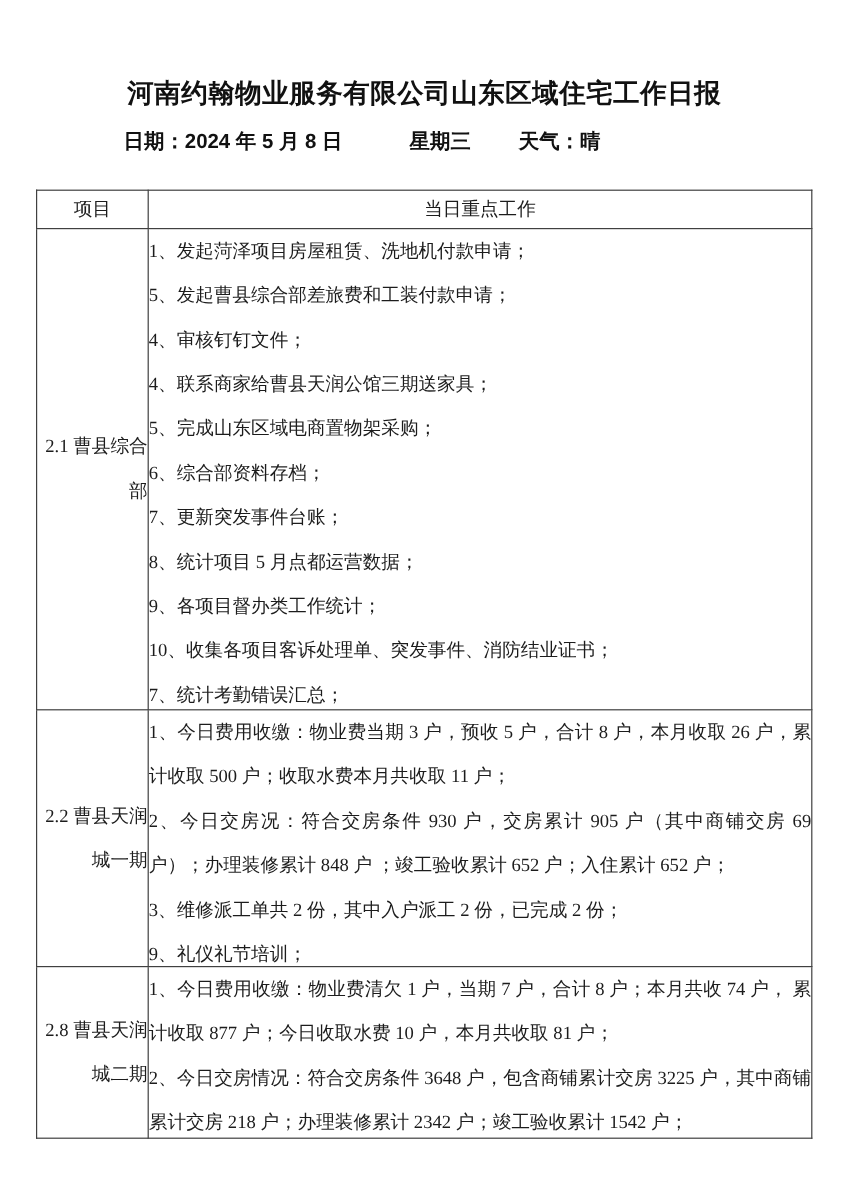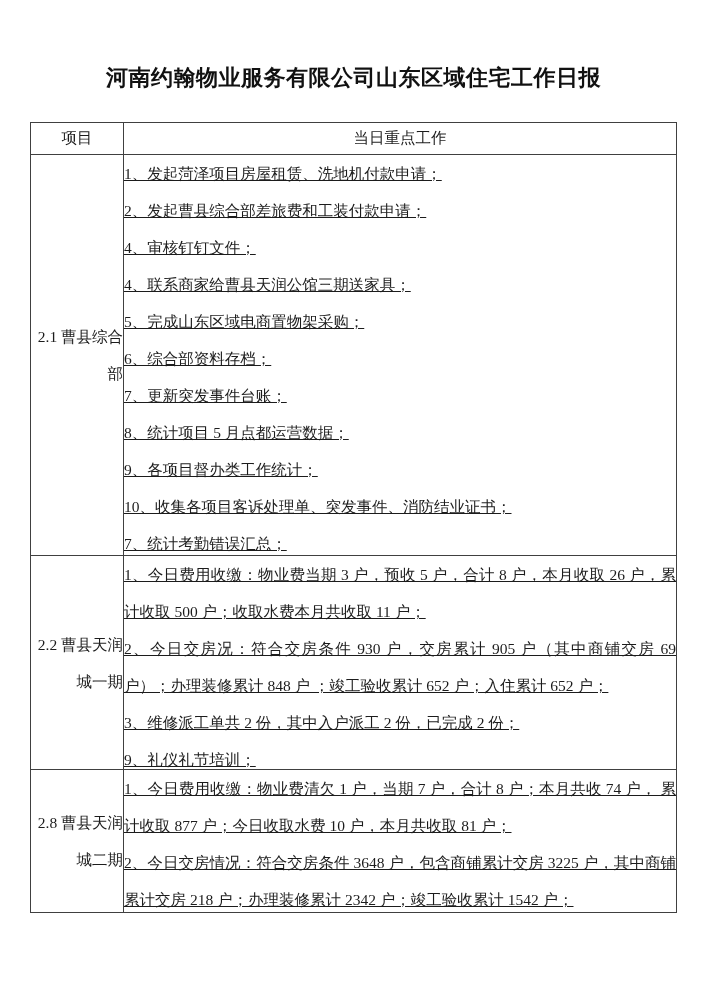--- a/index.html
+++ b/index.html
@@ -63,60 +63,62 @@
 
   td.proj {
     padding: 0 6px 0 8px;
     line-height: 37px;
     vertical-align: middle;
     text-align: right;
   }
   td.items {
     vertical-align: top;
     padding: 6px 8px 0 10px;
-    text-decoration: underline;
   }
   .items-box {
     overflow: hidden;
     text-align: justify;
   }
   .items-box p {
     margin: 0;
     line-height: 37px;
   }
   .box-r1 { height: 400px; }
   .box-r2 { height: 213px; }
   .box-r3 { height: 142px; }
 </style>
 </head>
 <body>
 
 <div class="page">
 
   <h1 class="title">河南约翰物业服务有限公司山东区域住宅工作日报</h1>
 
+  <div class="dateline">
+    <span class="date">日期：2024 年 5 月 8 日</span><span class="weekday">星期三</span><span class="weather">天气：晴</span>
+  </div>
 
   <table class="report">
     <colgroup>
         <col class="c1">
         <col class="c2">
       </colgroup>
 
     <tbody>
         <tr class="header-row">
       <th class="proj-header">项目</th>
       <th class="work-header">当日重点工作</th>
     </tr>
 
     <tr>
       <td class="proj">2.1 曹县综合部</td>
       <td class="items">
         <div class="items-box box-r1">
           <p>1、发起菏泽项目房屋租赁、洗地机付款申请；</p>
-          <p>2、发起曹县综合部差旅费和工装付款申请；</p>
+          <p>5、发起曹县综合部差旅费和工装付款申请；</p>
           <p>4、审核钉钉文件；</p>
           <p>4、联系商家给曹县天润公馆三期送家具；</p>
           <p>5、完成山东区域电商置物架采购；</p>
           <p>6、综合部资料存档；</p>
           <p>7、更新突发事件台账；</p>
           <p>8、统计项目 5 月点都运营数据；</p>
           <p>9、各项目督办类工作统计；</p>
           <p>10、收集各项目客诉处理单、突发事件、消防结业证书；</p>
           <p>7、统计考勤错误汇总；</p>
         </div>

